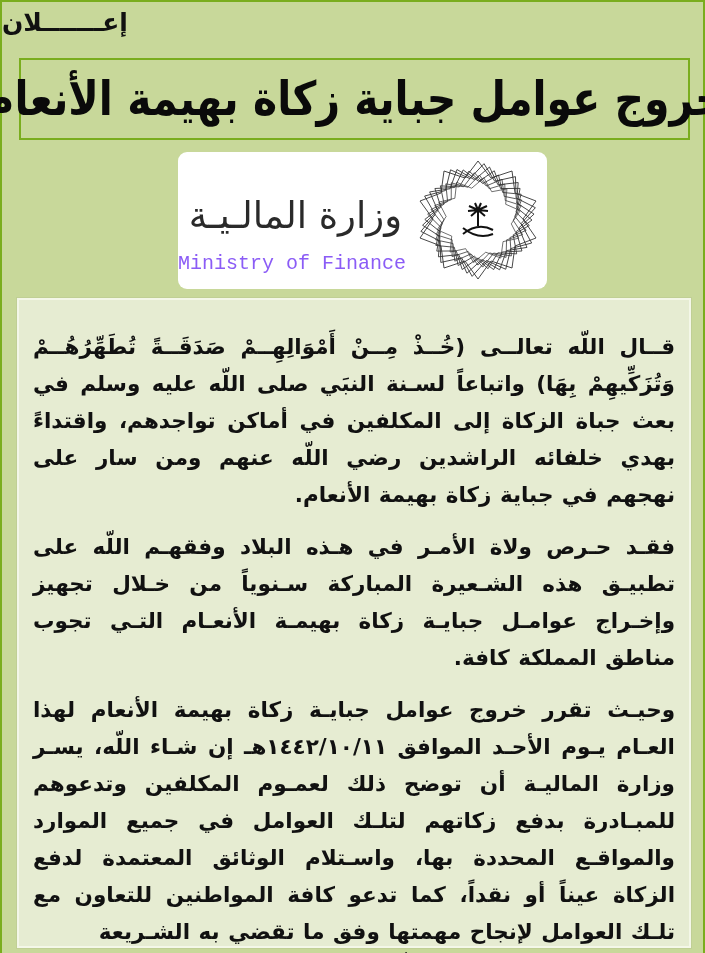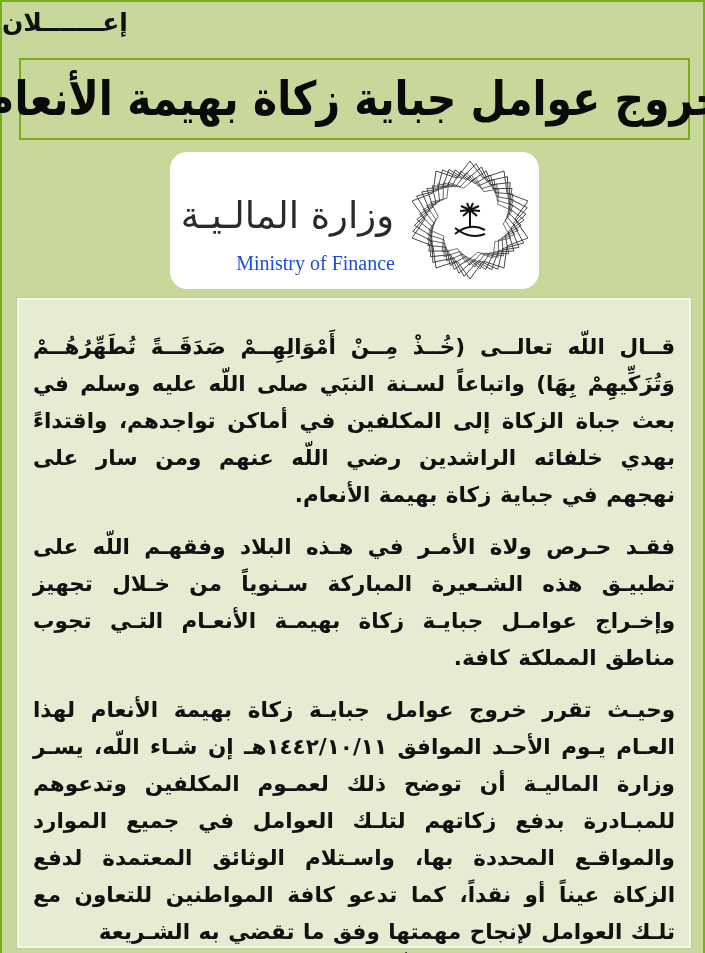--- a/index.html
+++ b/index.html
@@ -41,42 +41,42 @@
       direction: rtl;
       font-family: "DejaVu Sans", sans-serif;
       font-weight: bold;
       font-size: 41px;
       color: #0a0a0a;
       white-space: nowrap;
       transform: scaleY(1.15);
     }
     .logo-card {
       position: absolute;
-      left: 168px; top: 150px;
+      left: 176px; top: 150px;
       width: 369px; height: 137px;
       background: #ffffff;
-      border-radius: 17px;
+      border-radius: 9px;
     }
     .logo-ar {
       position: absolute;
       right: 145px; top: 42px;
       direction: rtl;
       font-family: "DejaVu Sans", sans-serif;
       font-size: 37px;
       color: #2a2a2a;
       white-space: nowrap;
       letter-spacing: 1px;
     }
     .logo-en {
       position: absolute;
       left: 0px; top: 100px;
       width: 225px; text-align: right;
-      font-family: Liberation Serif, serif;
+      font-family: Liberation Mono, monospace;
       font-size: 20px;
-      color: #1d4ed8;
+      color: #8b5cf6;
       white-space: nowrap;
     }
     .emblem {
       position: absolute;
       left: 237px; top: 6px;
       width: 126px; height: 126px;
     }
     .body-box {
       position: absolute;
       left: 15px; top: 296px;

